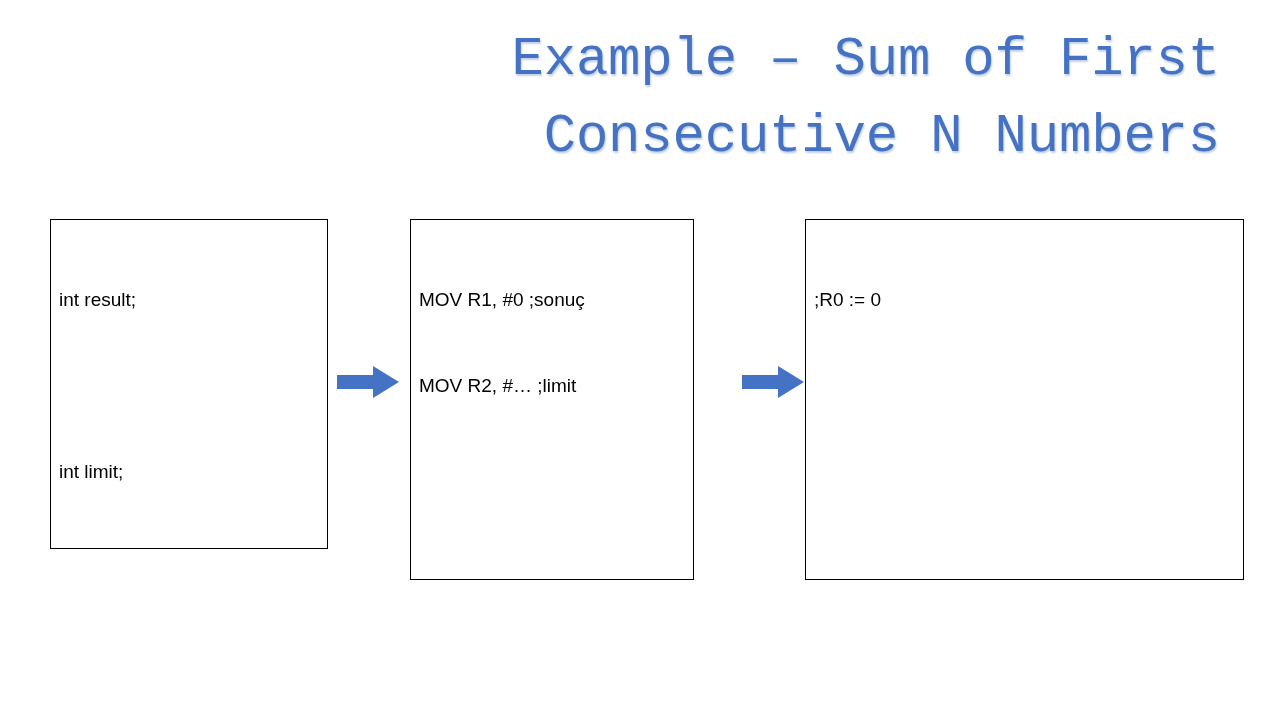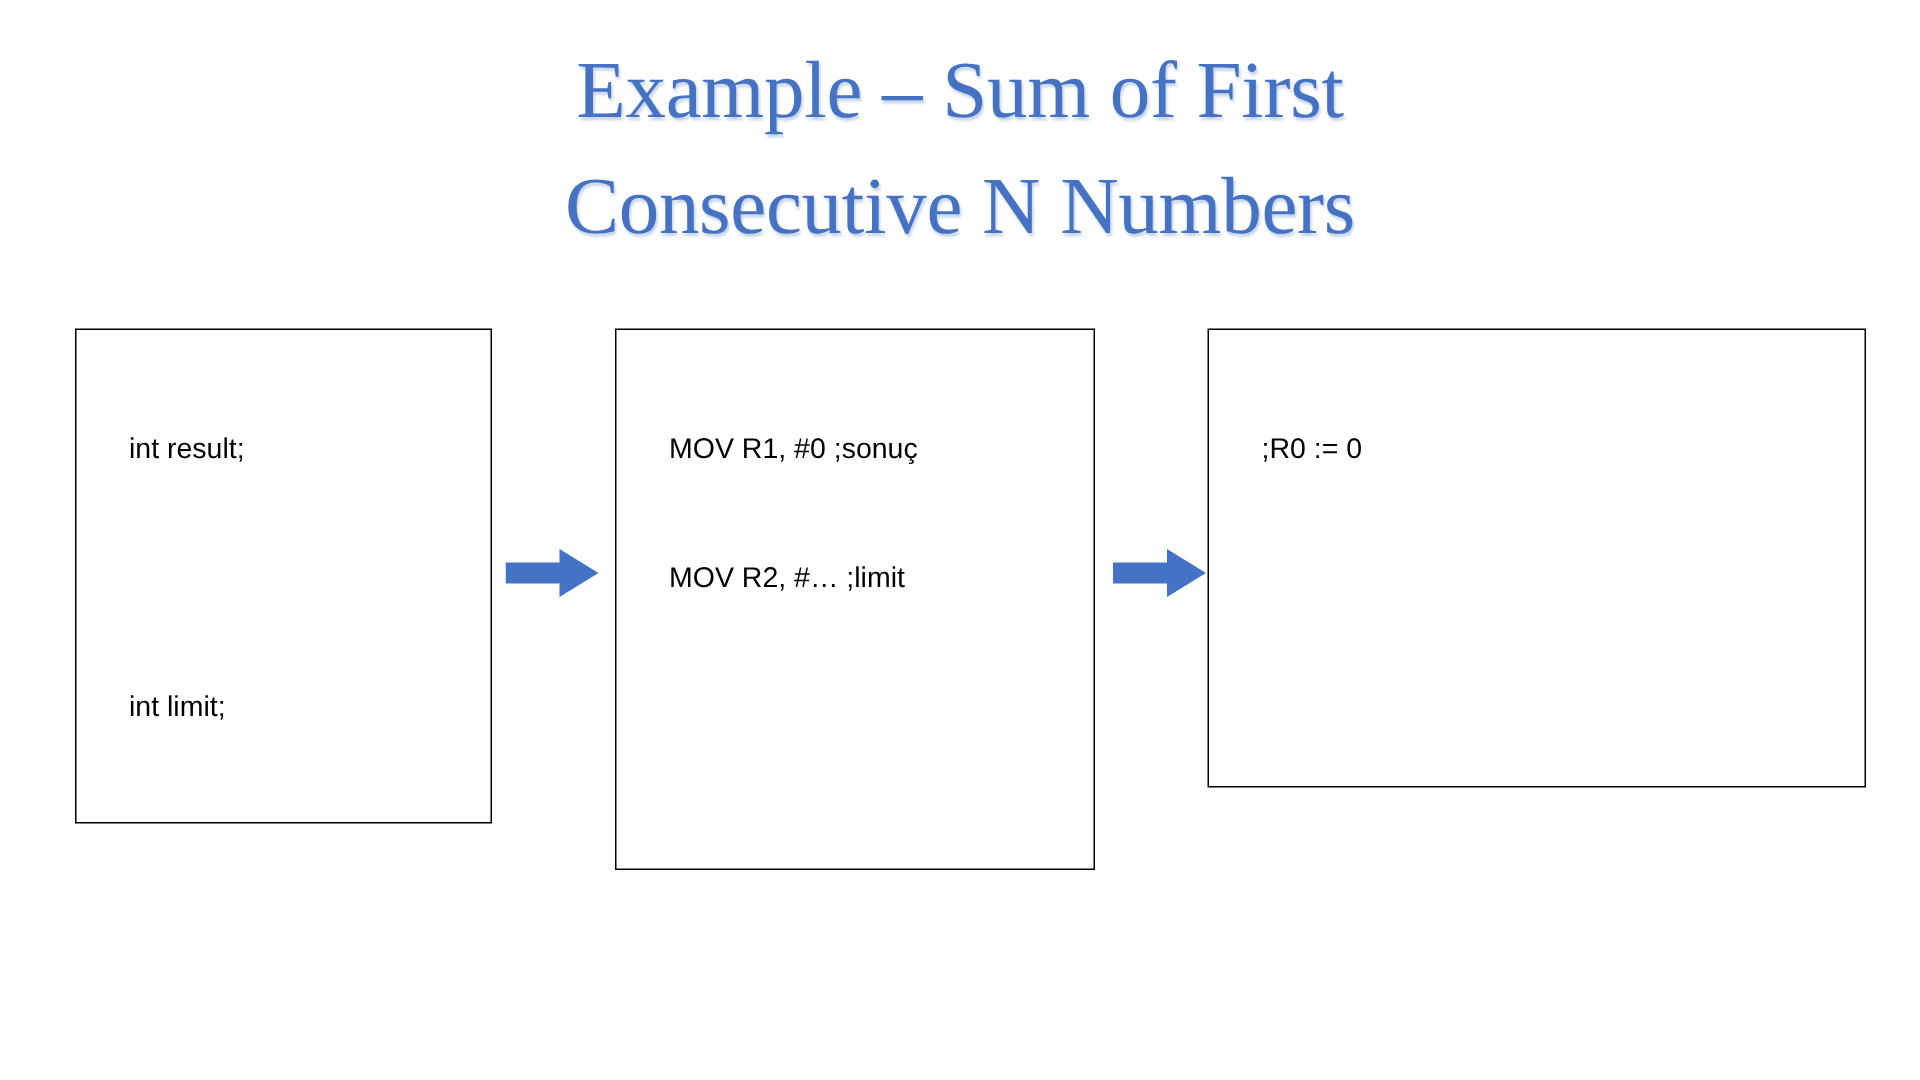--- a/index.html
+++ b/index.html
@@ -16,22 +16,22 @@
     font-family: "Liberation Sans", sans-serif;
     color: #000000;
   }
 
   
   #slide-title {
     position: absolute;
     left: 60px;
     top: 22px;
     width: 1160px;
-    text-align: center;
-    font-family: Liberation Serif, serif;
+    text-align: right;
+    font-family: Liberation Mono, monospace;
     font-size: 54px;
     line-height: 1.42;
     font-weight: normal;
     color: #4672C4;
     text-shadow: 1px 2px 2px rgba(120, 150, 200, 0.45);
     letter-spacing: -0.2px;
     white-space: pre-line;
   }
 
   
@@ -43,27 +43,26 @@
     padding: 9px 0 0 8px;
     font-family: "Liberation Sans", sans-serif;
     font-size: 19px;
     line-height: 28.6px;
     color: #000000;
     white-space: pre;
     overflow: hidden;
   }
 
   #box-c        { left: 50px;  top: 219px; width: 278px; height: 330px; }
-  #box-arm      { left: 410px; top: 219px; width: 320px; height: 361px; }
-  #box-mips     { left: 805px; top: 219px; width: 439px; height: 306px; }
+  #box-arm      { left: 410px; top: 219px; width: 284px; height: 361px; }
+  #box-mips     { left: 805px; top: 219px; width: 439px; height: 361px; }
 
   .code-line {
     display: block;
     min-height: 28.6px;
-    margin-left: 27px;
   }
   .code-line.blank {
     height: 28.6px;
   }
 
   
   .arrow {
     position: absolute;
     width: 62px;
     height: 32px;

